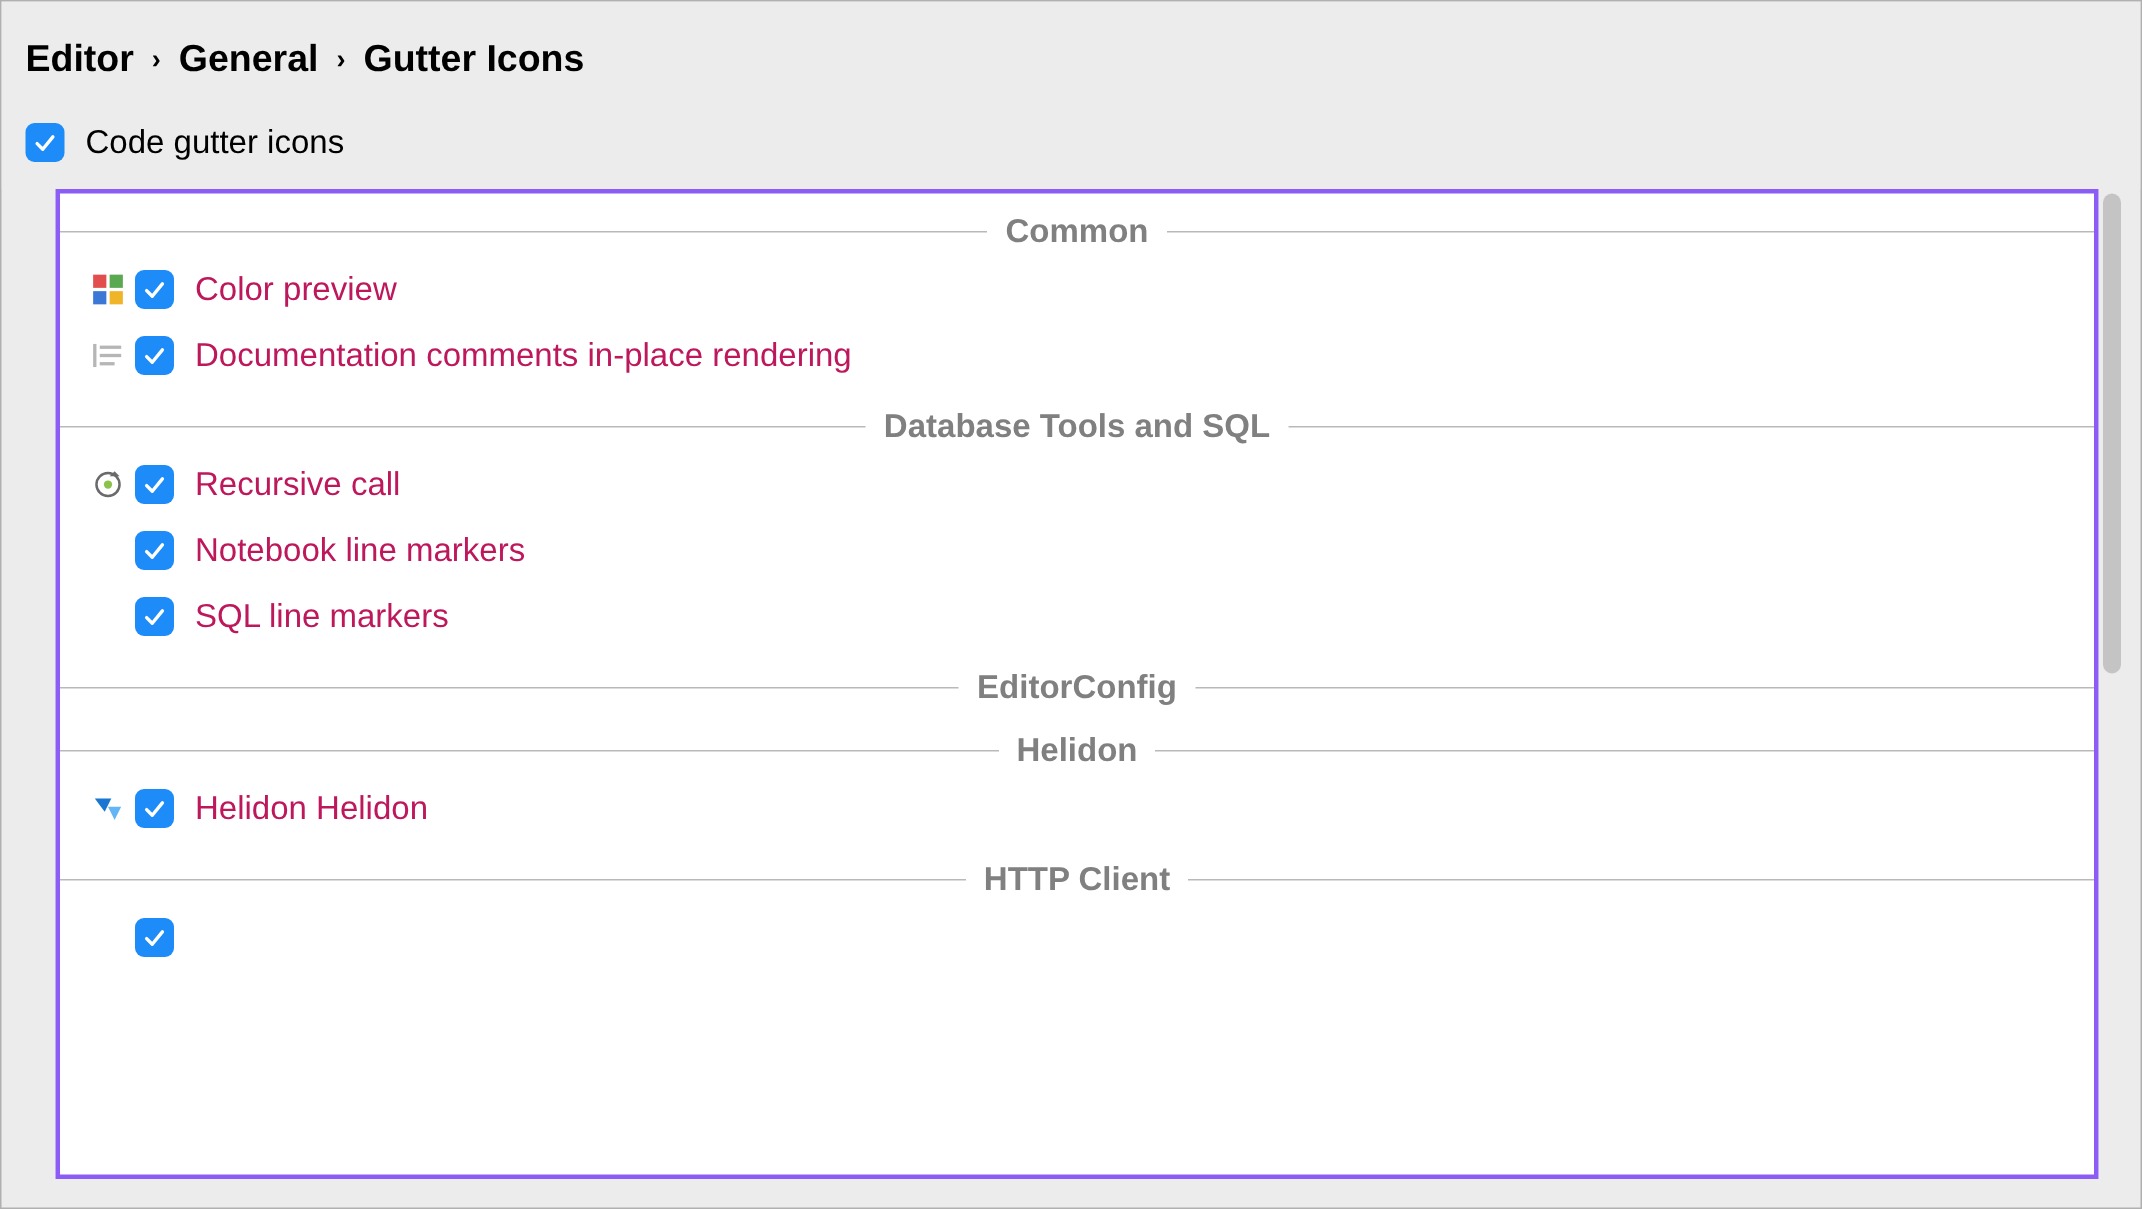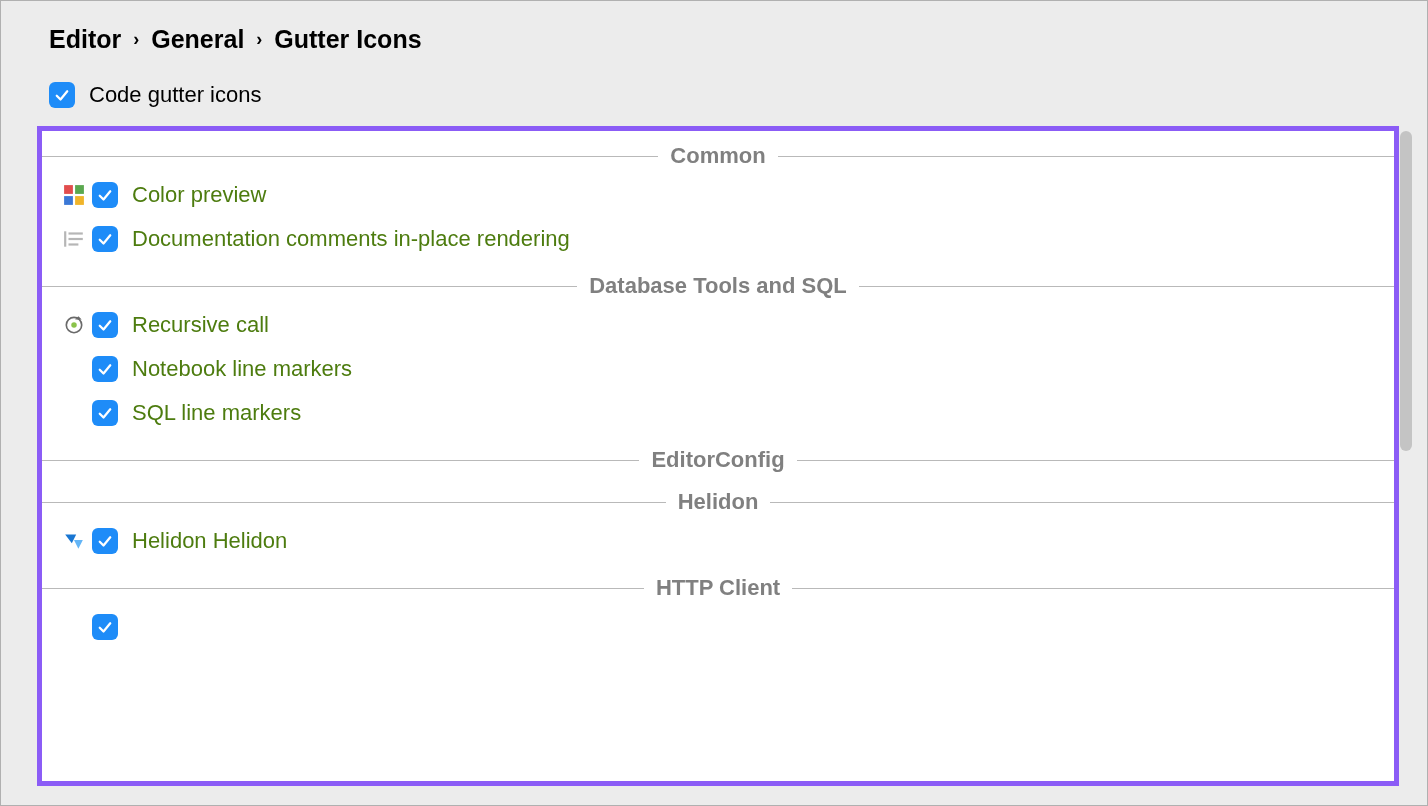--- a/index.html
+++ b/index.html
@@ -11,21 +11,21 @@
       font-family: -apple-system, BlinkMacSystemFont, "Segoe UI", "Helvetica Neue", Arial, sans-serif;
       font-size: 20px;
       background: #ececec;
       color: #000;
       width: 1428px;
       height: 806px;
       overflow: hidden;
       border: 1px solid #b0b0b0;
     }
     .header-area {
-      padding: 24px 36px 18px 48px;
+      padding: 24px 36px 18px 16px;
       background: #ececec;
     }
     .breadcrumb {
       display: flex;
       align-items: center;
       gap: 12px;
       font-size: 25px;
       font-weight: 700;
       color: #000;
       margin-bottom: 28px;
@@ -61,21 +61,21 @@
       stroke-linejoin: round;
     }
     .top-label {
       font-size: 22px;
       color: #000;
     }
 
     .panel {
       margin: 0 28px 0 36px;
       background: #fff;
-      border: 5px solid #8b5cf6;
+      border: 3px solid #8b5cf6;
       height: 660px;
       position: relative;
       padding-bottom: 20px;
     }
     .scroll-track {
       position: absolute;
       right: -18px;
       top: 0;
       width: 12px;
       height: 320px;
@@ -118,21 +118,21 @@
     .icon-slot svg { width: 22px; height: 22px; }
     .checkbox-slot {
       width: 40px;
       display: flex;
       align-items: center;
       justify-content: flex-start;
       flex-shrink: 0;
     }
     .label {
       font-size: 22px;
-      color: #4d7c0f;
+      color: #be185d;
     }
   </style>
 </head>
 <body>
 
 <div class="header-area">
   <div class="breadcrumb">
     <span>Editor</span>
     <span class="breadcrumb-sep">›</span>
     <span>General</span>

